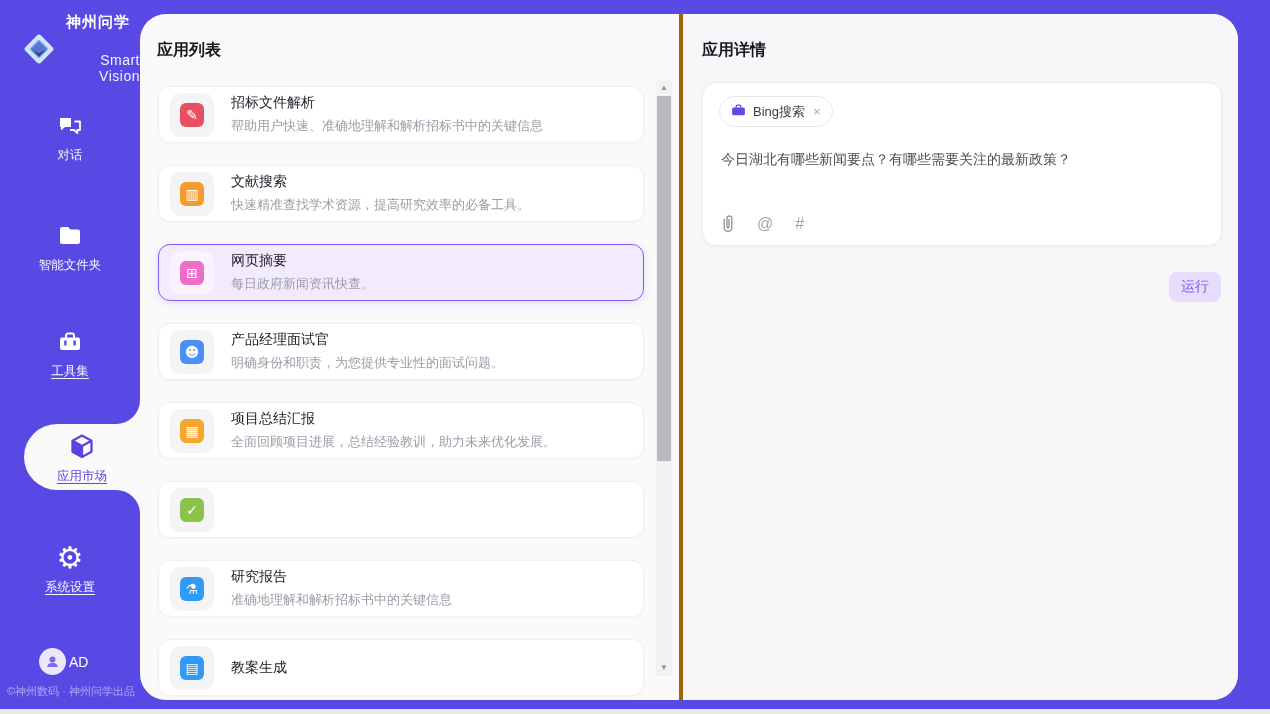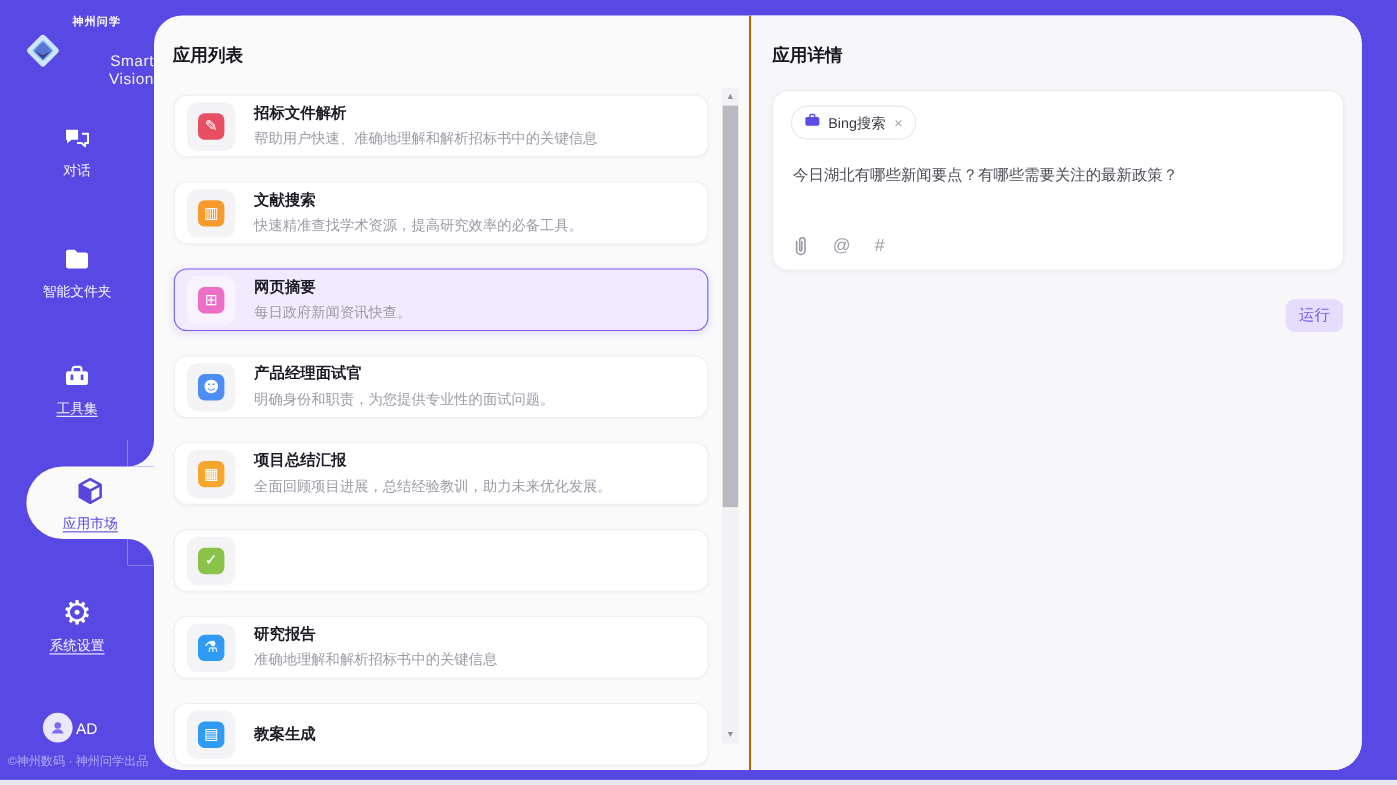--- a/index.html
+++ b/index.html
@@ -5,21 +5,21 @@
   * { margin:0; padding:0; box-sizing:border-box; }
   html,body { width:1270px; height:714px; font-family:"Liberation Sans","DejaVu Sans",sans-serif; }
   .page { position:relative; width:1270px; height:714px; background:#5849e5; overflow:hidden; }
   .bottom-strip { position:absolute; left:0; right:0; bottom:0; height:5px; background:#e8e8f1; }
 
   
   .sidebar { position:absolute; left:0; top:0; width:140px; height:709px; color:#fff; }
   .logo { position:absolute; left:20px; top:13px; display:flex; align-items:center; gap:8px; }
   .logo-diamond { width:38px; height:38px; position:relative; }
   .logo-diamond svg { display:block; }
-  .logo-text .cn { font-size:10px; font-weight:700; letter-spacing:1px; }
+  .logo-text .cn { font-size:15px; font-weight:700; letter-spacing:1px; }
   .logo-text .en { font-size:14px; opacity:.92; letter-spacing:.5px; margin-top:20px;text-align:right; }
 
   .nav-item { position:absolute; left:0; width:140px; display:flex; flex-direction:column; align-items:center; gap:7px; cursor:pointer; }
   .nav-item .nav-label { font-size:12.5px; color:rgba(255,255,255,.95); }
   .nav-item .nav-label.u { text-decoration:underline; text-underline-offset:3px; }
   .nav-icon { height:28px; display:flex; align-items:center; justify-content:center; }
   .gear-glyph { font-family:"DejaVu Sans",sans-serif; font-size:30px; line-height:28px; color:#fff; }
 
   
   .bubble { position:absolute; left:24px; top:424px; width:116px; height:66px; background:#fafafb; border-radius:33px 0 0 33px; }
@@ -30,35 +30,35 @@
   .nav-item.active { left:24px; width:116px; top:433px; z-index:2; }
   .nav-item.active .nav-label { color:#5a48e0; }
 
   .user-row { position:absolute; left:39px; top:648px; display:flex; align-items:center; gap:3px; cursor:pointer; }
   .avatar { width:27px; height:27px; border-radius:50%; background:#ece7fb; display:flex; align-items:center; justify-content:center; }
   .user-name { font-size:14px; color:#fff; }
   .copyright { position:absolute; left:7px; top:684px; font-size:11px; color:rgba(255,255,255,.5); white-space:nowrap; }
 
   
   .content { position:absolute; left:140px; top:14px; width:1098px; height:686px; background:#fafafb; border-radius:26px; display:flex; overflow:hidden; }
-  .list-panel { position:relative; width:543px; border-right:2px solid #a16207; }
+  .list-panel { position:relative; width:543px; border-right:4px solid #a16207; }
   .detail-panel { position:relative; flex:1; background:#f7f7fa; }
   .panel-title { position:absolute; top:26px; font-size:16px; font-weight:700; color:#16161f; }
   .list-panel .panel-title { left:17px; }
   .detail-panel .panel-title { left:19px; }
 
   
   .cards { position:absolute; left:18px; top:72px; width:486px; }
   .card { display:flex; align-items:center; height:57px; margin-bottom:22px; background:#fff; border:1px solid #f0f0f3; border-radius:12px; padding-left:11px; box-shadow:0 1px 3px rgba(20,20,40,.03); cursor:pointer; }
   .card.selected { background:#f2ebfe; border:1px solid #7e5cf0; box-shadow:0 2px 8px rgba(126,92,240,.18); }
   .chip { width:44px; height:44px; border-radius:10px; background:#f4f4f7; display:flex; align-items:center; justify-content:center; flex:none; }
   .card.selected .chip { background:#f8f3fe; }
   .chip-glyph { width:24px; height:24px; border-radius:6px; color:#fff; font-size:14px; line-height:24px; text-align:center; font-family:"DejaVu Sans",sans-serif; }
   .card-text { margin-left:17px; }
-  .card-title { font-size:14px; font-weight:700; color:#1b1b26; }
+  .card-title { font-size:14px; font-weight:400; color:#1b1b26; }
   .card-desc { font-size:13px; color:#9c9ca8; margin-top:5px; }
 
   
   .scrollbar { position:absolute; left:516px; top:66px; bottom:24px; width:16px; background:#f2f2f5; border-radius:2px; }
   .sb-arrow { position:absolute; left:0; width:16px; height:12px; font-size:8px; color:#8f8f9a; text-align:center; line-height:12px; cursor:pointer; }
   .sb-up { top:2px; } .sb-down { bottom:2px; }
   .sb-thumb { position:absolute; left:1px; top:16px; width:14px; height:365px; background:#b9b9c1; cursor:pointer; }
 
   
   .detail-card { position:absolute; left:19px; top:68px; width:520px; height:164px; background:#fff; border:1px solid #ececf1; border-radius:14px; box-shadow:0 1px 4px rgba(20,20,40,.04); }

